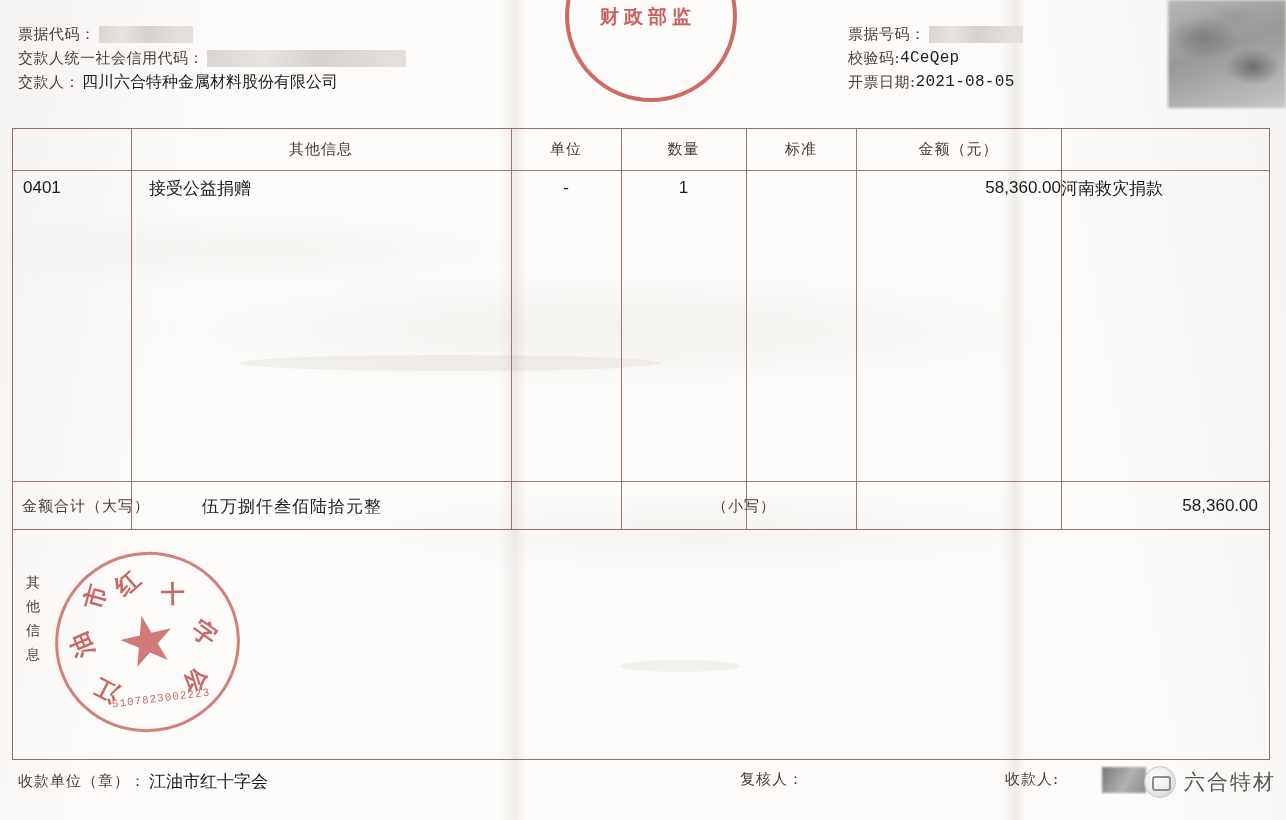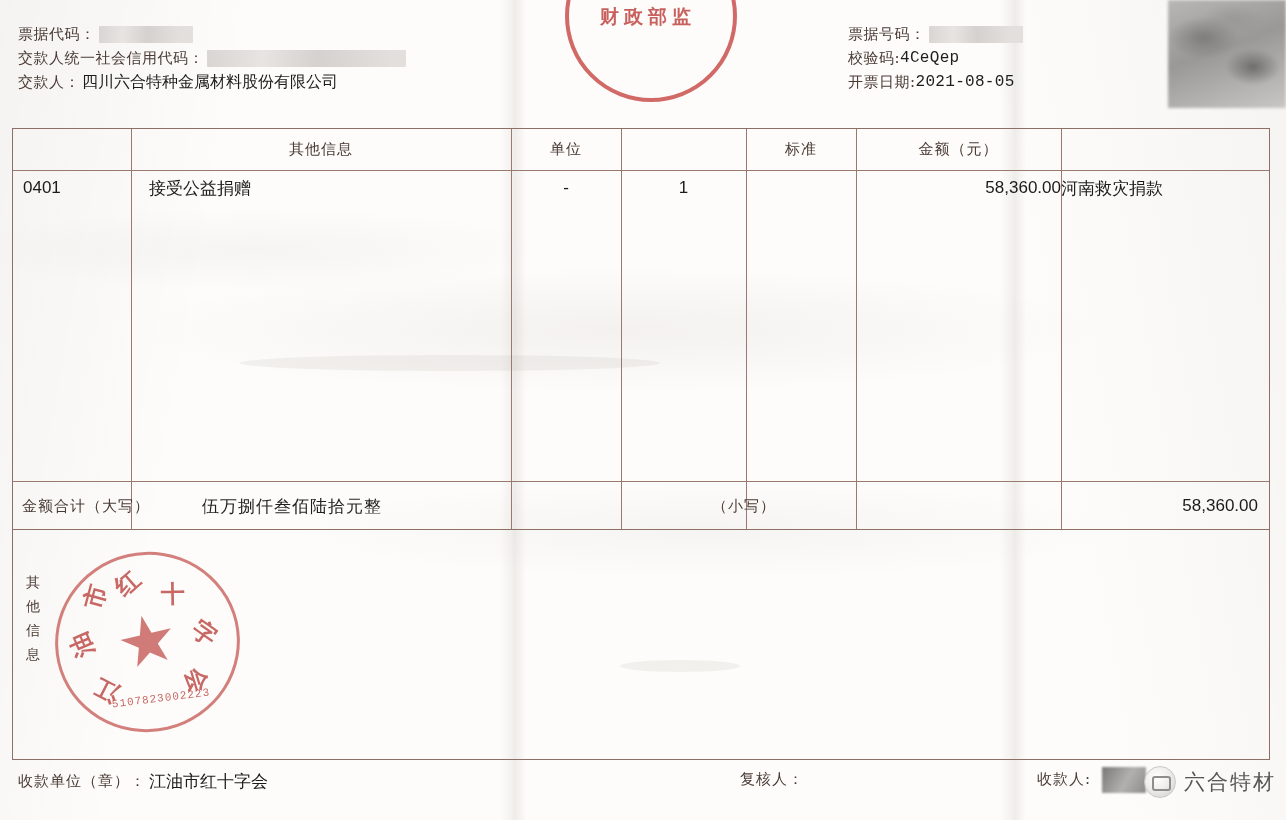--- a/index.html
+++ b/index.html
@@ -453,20 +453,21 @@
 
     <div class="vline" style="left:118px;"></div>
     <div class="vline" style="left:498px;"></div>
     <div class="vline" style="left:608px;"></div>
     <div class="vline" style="left:733px;"></div>
     <div class="vline" style="left:843px;"></div>
     <div class="vline" style="left:1048px;"></div>
 
     <div class="hdr-cell" style="left:118px; width:380px;">其他信息</div>
     <div class="hdr-cell" style="left:498px; width:110px;">单位</div>
+    <div class="hdr-cell" style="left:608px; width:125px;">数量</div>
     <div class="hdr-cell" style="left:733px; width:110px;">标准</div>
     <div class="hdr-cell" style="left:843px; width:205px;">金额（元）</div>
 
     <div class="body-cell c-left" style="left:0; width:118px;">0401</div>
     <div class="body-cell c-left" style="left:118px; width:380px; padding-left:18px;">接受公益捐赠</div>
     <div class="body-cell c-center" style="left:498px; width:110px;">-</div>
     <div class="body-cell c-center" style="left:608px; width:125px;">1</div>
     <div class="body-cell c-center" style="left:733px; width:110px;"></div>
     <div class="body-cell c-right" style="left:843px; width:205px;">58,360.00</div>
     <div class="body-cell c-left" style="left:1048px; width:208px; padding-left:0;">河南救灾捐款</div>
@@ -499,21 +500,21 @@
 
   <div class="footer">
     <div class="f-item" style="left:18px; top:0;">
       <span class="f-lbl">收款单位（章）：</span>
       <span class="f-val">江油市红十字会</span>
     </div>
     <div class="f-item" style="left:740px; top:0;">
       <span class="f-lbl">复核人：</span>
       <span class="f-val"></span>
     </div>
-    <div class="f-item" style="left:1005px; top:0;margin-left:32px;">
+    <div class="f-item" style="left:1005px; top:0;">
       <span class="f-lbl">收款人:</span>
       <span class="f-val"></span>
     </div>
   </div>
 
   <div class="wm">
     <div class="blur-sm"></div>
     <div class="logo"></div>
     <div class="wm-text">六合特材</div>
   </div>

